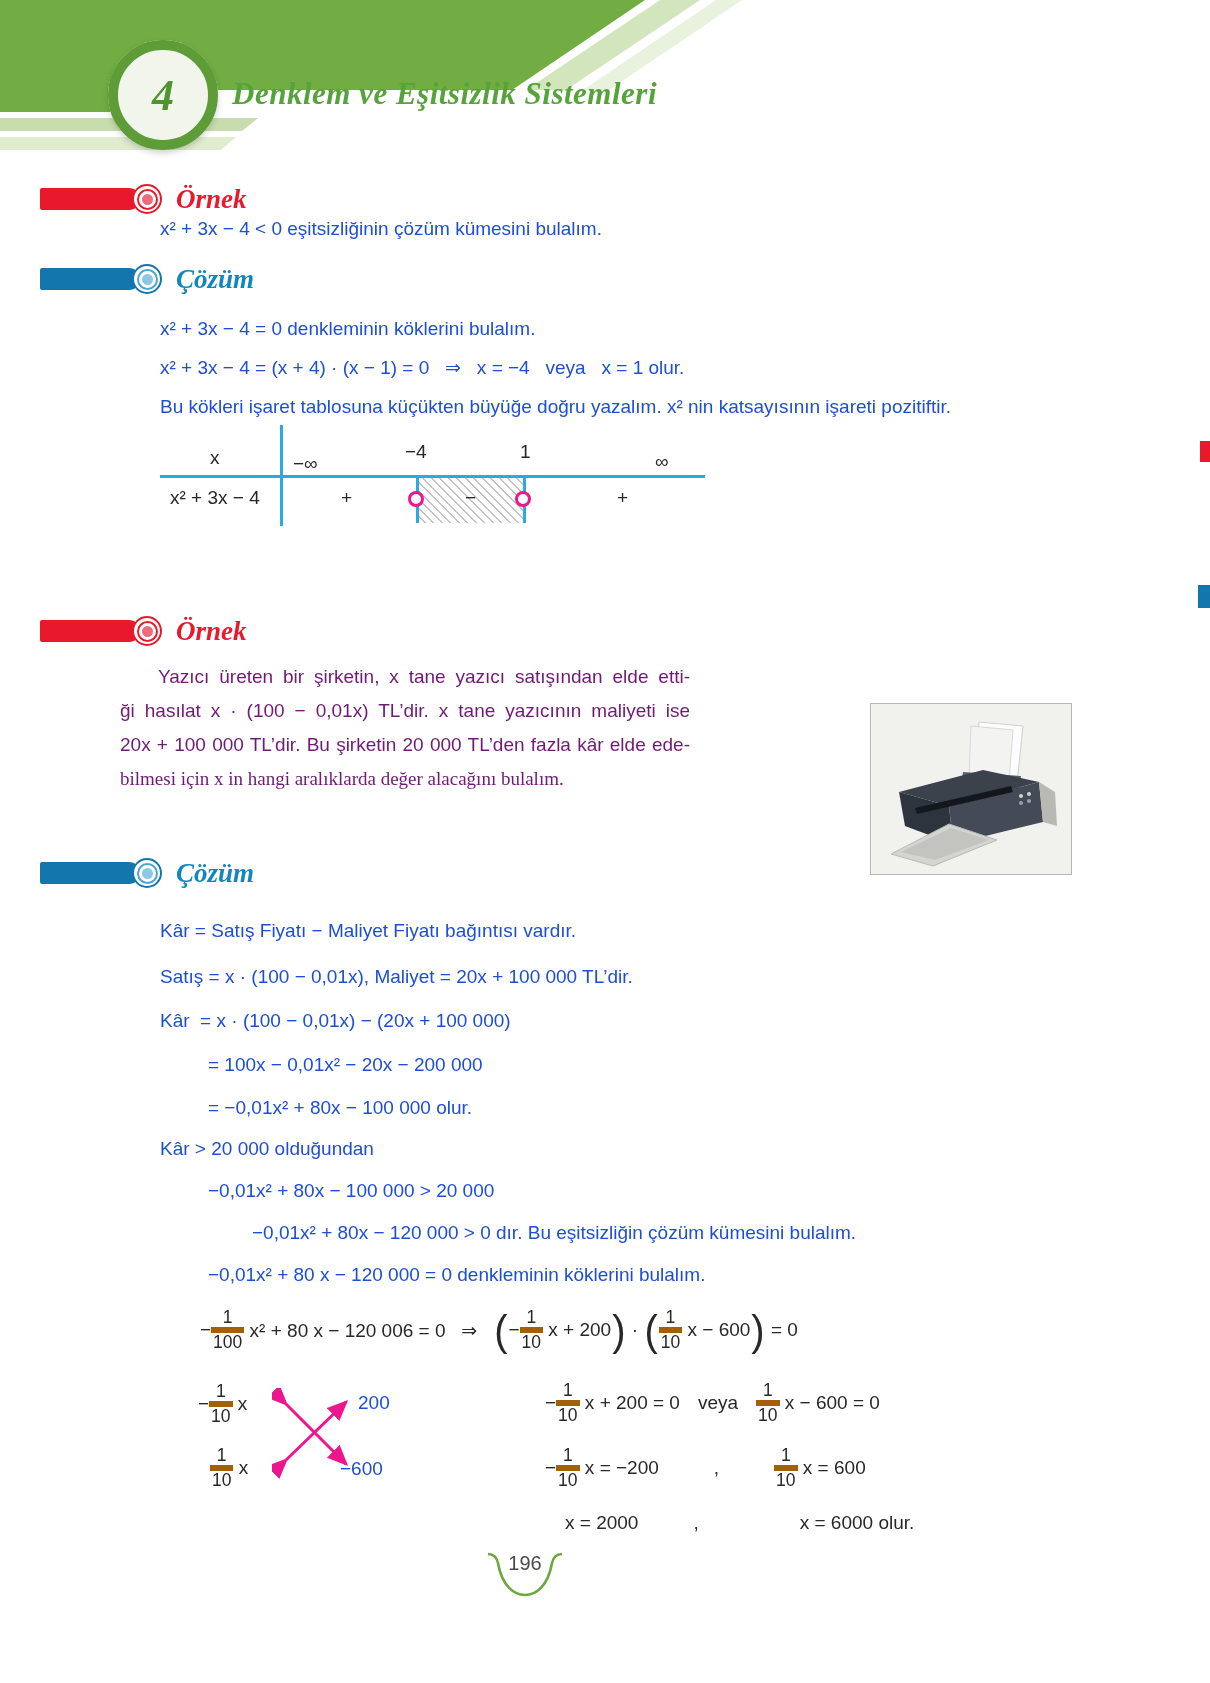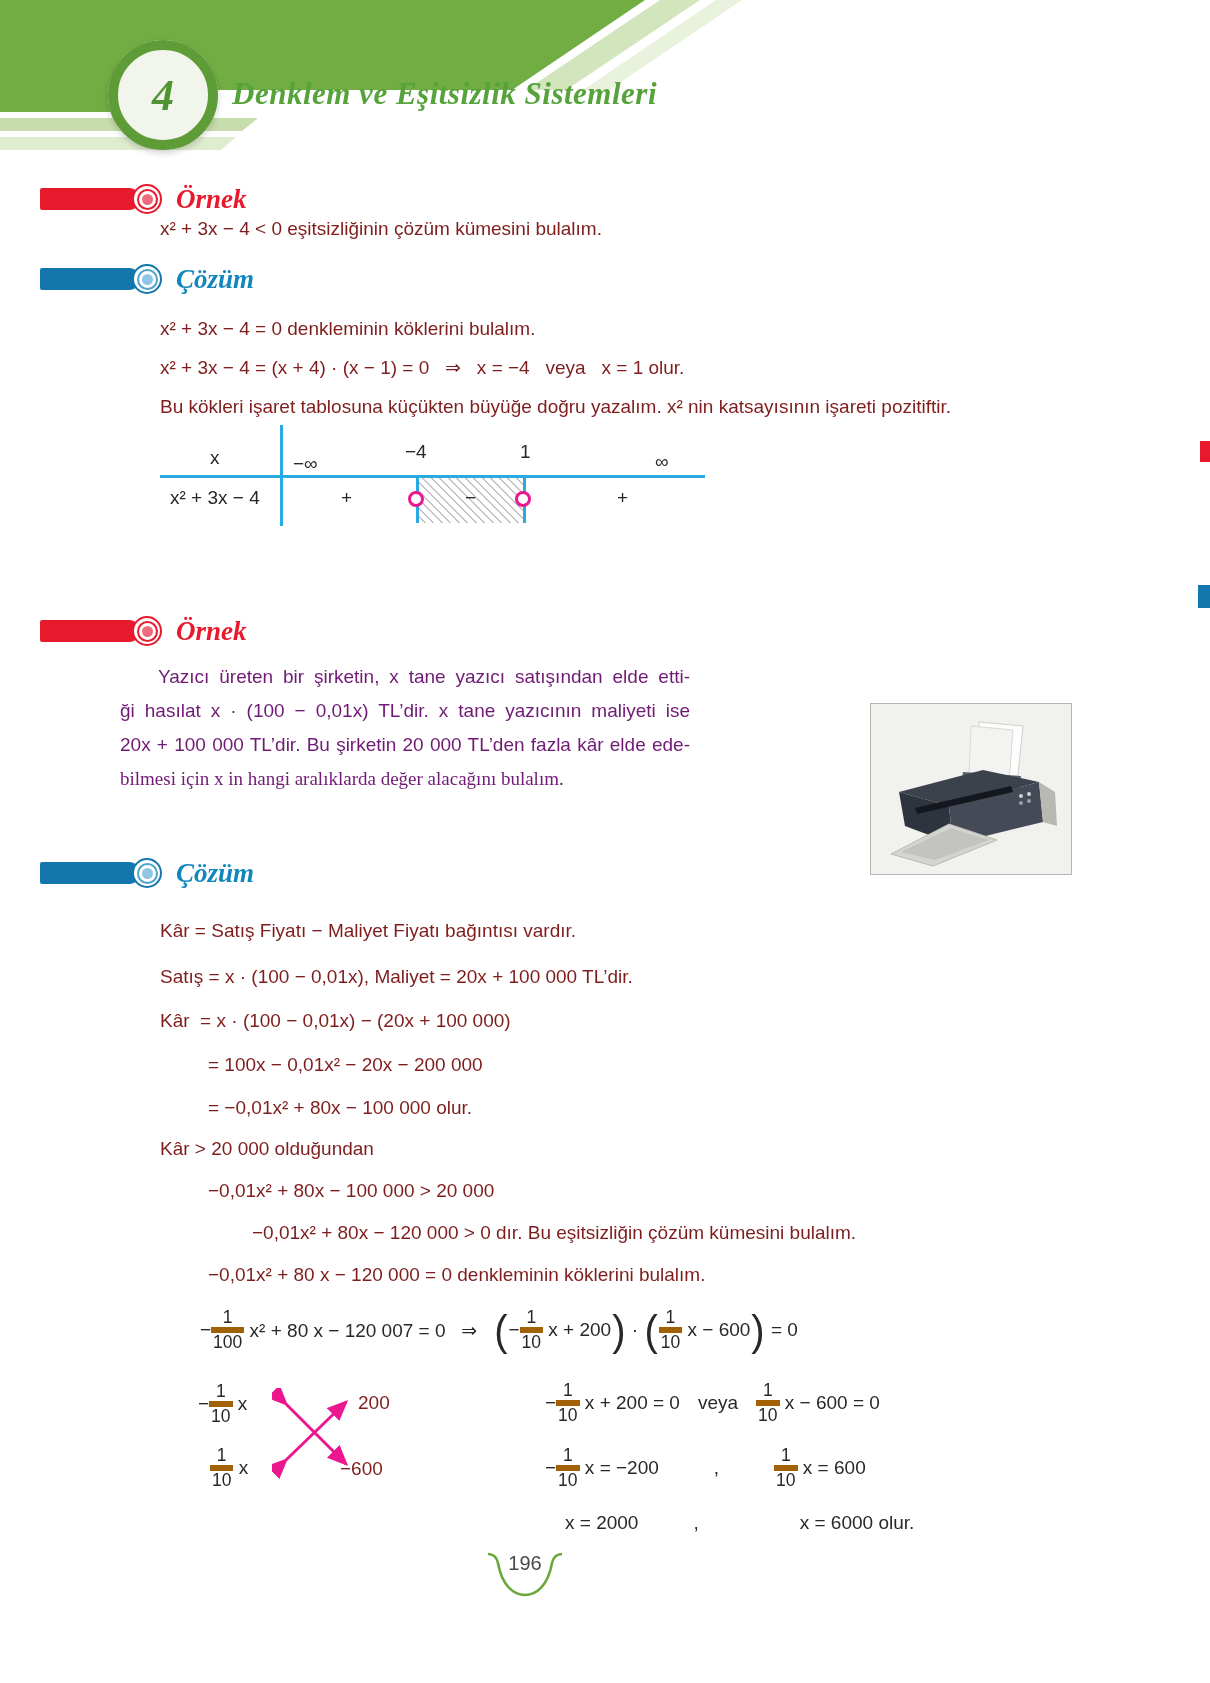--- a/index.html
+++ b/index.html
@@ -30,21 +30,21 @@
   .banner.red .mid{border:2px solid #e8192c;}
   .banner.blue .mid{border:2px solid #4da4cc;}
   .bullseye .core{width:11px;height:11px;border-radius:50%;}
   .banner.red .core{background:#ef6b7c;}
   .banner.blue .core{background:#8ec6e4;}
   .blabel{font-family:"Liberation Serif", serif;font-style:italic;font-weight:bold;font-size:27px;margin-left:14px;}
   .banner.red .blabel{color:#e8192c;}
   .banner.blue .blabel{color:#1287bd;}
 
   
-  .mline{position:absolute;font-size:19px;white-space:pre;color:#7f1d1d;}
+  .mline{position:absolute;font-size:19px;white-space:pre;color:#1d4ed8;}
   .para-line{position:absolute;left:120px;width:570px;font-size:19px;color:#701a75;
     text-align:justify;text-align-last:justify;}
   .pl1{text-indent:38px;}
   .pl4{text-align-last:left;font-family:Liberation Serif, serif;}
 
   .mrow{position:absolute;display:flex;align-items:center;white-space:pre;font-size:19px;color:#29272a;}
   .frac{display:inline-flex;flex-direction:column;align-items:center;line-height:1.1;font-size:17.5px;}
   .frac .den{border-top:6px solid #a16207;padding:0 2px;}
   .frac .num{padding:0 2px;}
   .bigp{font-size:40px;font-weight:300;line-height:0;transform:scaleY(1.05);margin:0 1px;}
@@ -203,21 +203,21 @@
   <div class="mline" style="left:208px;top:1180px;">−0,01x² + 80x − 100 000 &gt; 20 000</div>
   <div class="mline" style="left:208px;top:1222px;margin-left:44px;">−0,01x² + 80x − 120 000 &gt; 0 dır. Bu eşitsizliğin çözüm kümesini bulalım.</div>
   <div class="mline" style="left:208px;top:1264px;">−0,01x² + 80 x − 120 000 = 0 denkleminin köklerini bulalım.</div>
 
   <div class="mrow" style="left:200px;top:1308px;">
     <span>−</span>
     <span class="frac">
       <span class="num">1</span>
       <span class="den">100</span>
     </span>
-    <span> x² + 80 x − 120 007 = 0   ⇒   </span>
+    <span> x² + 80 x − 120 006 = 0   ⇒   </span>
     <span class="bigp">(</span>
     <span>−</span>
     <span class="frac">
       <span class="num">1</span>
       <span class="den">10</span>
     </span>
     <span> x + 200</span>
     <span class="bigp">)</span>
     <span> · </span>
     <span class="bigp">(</span>

